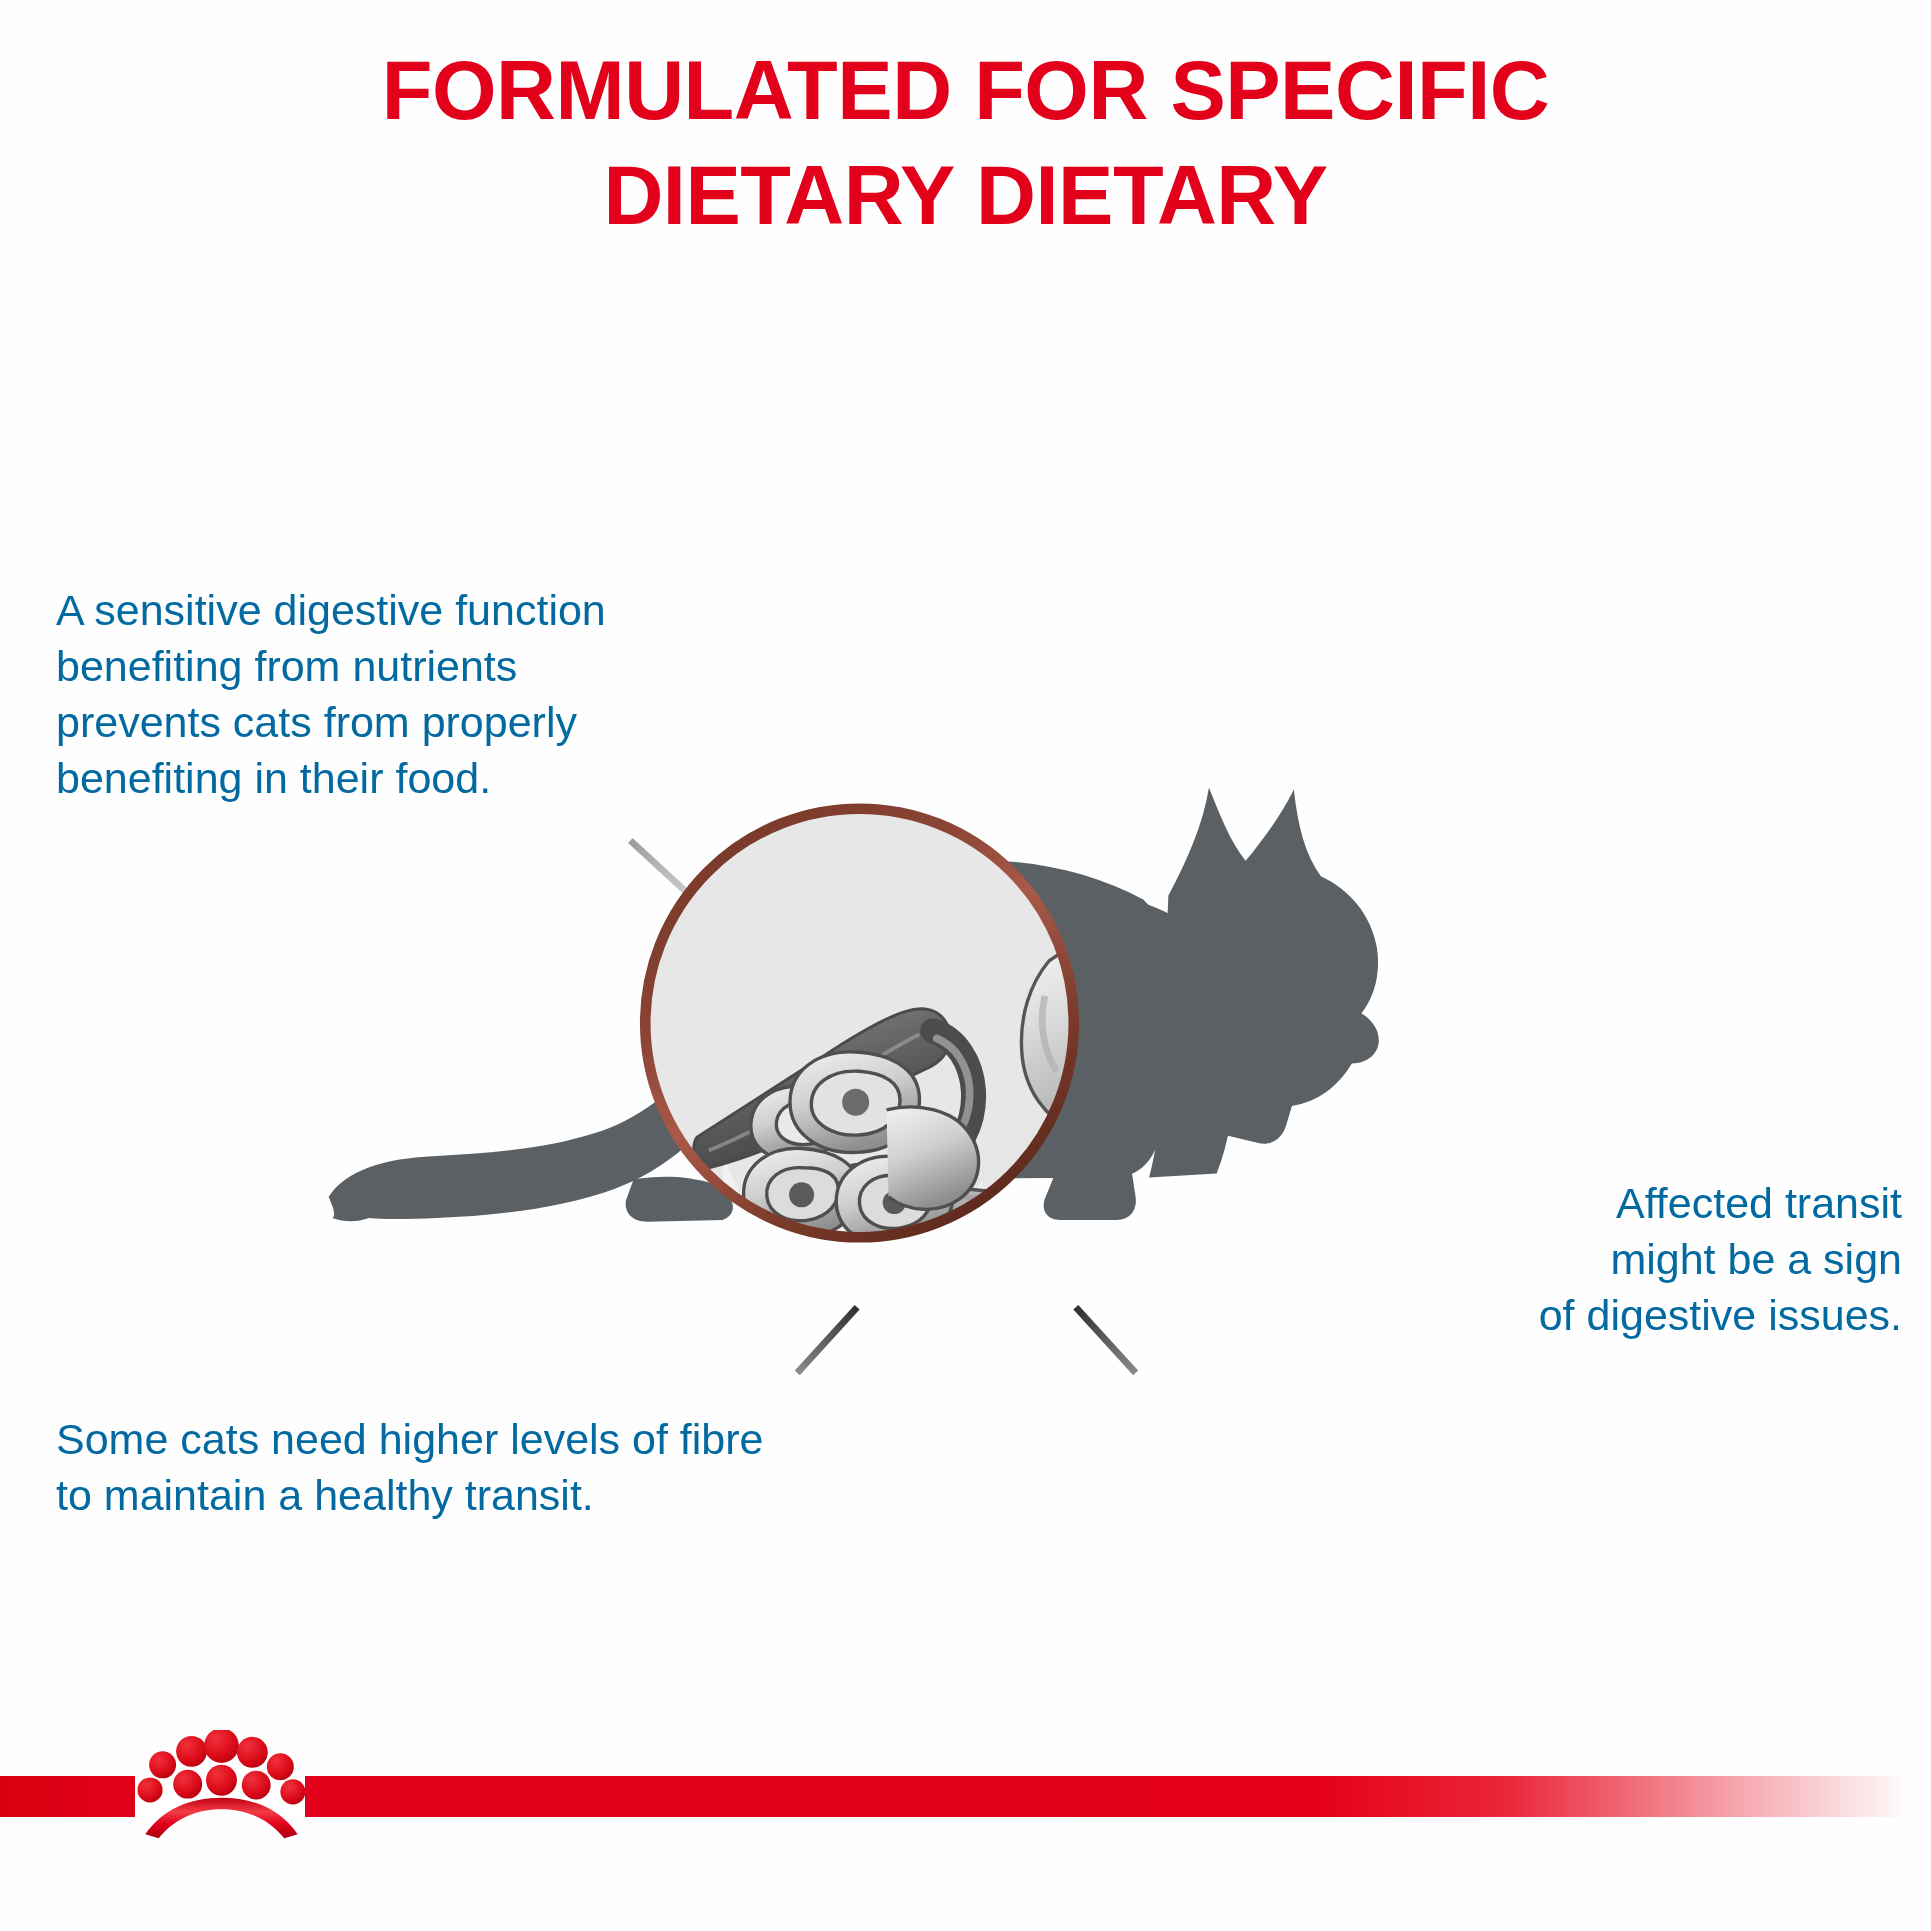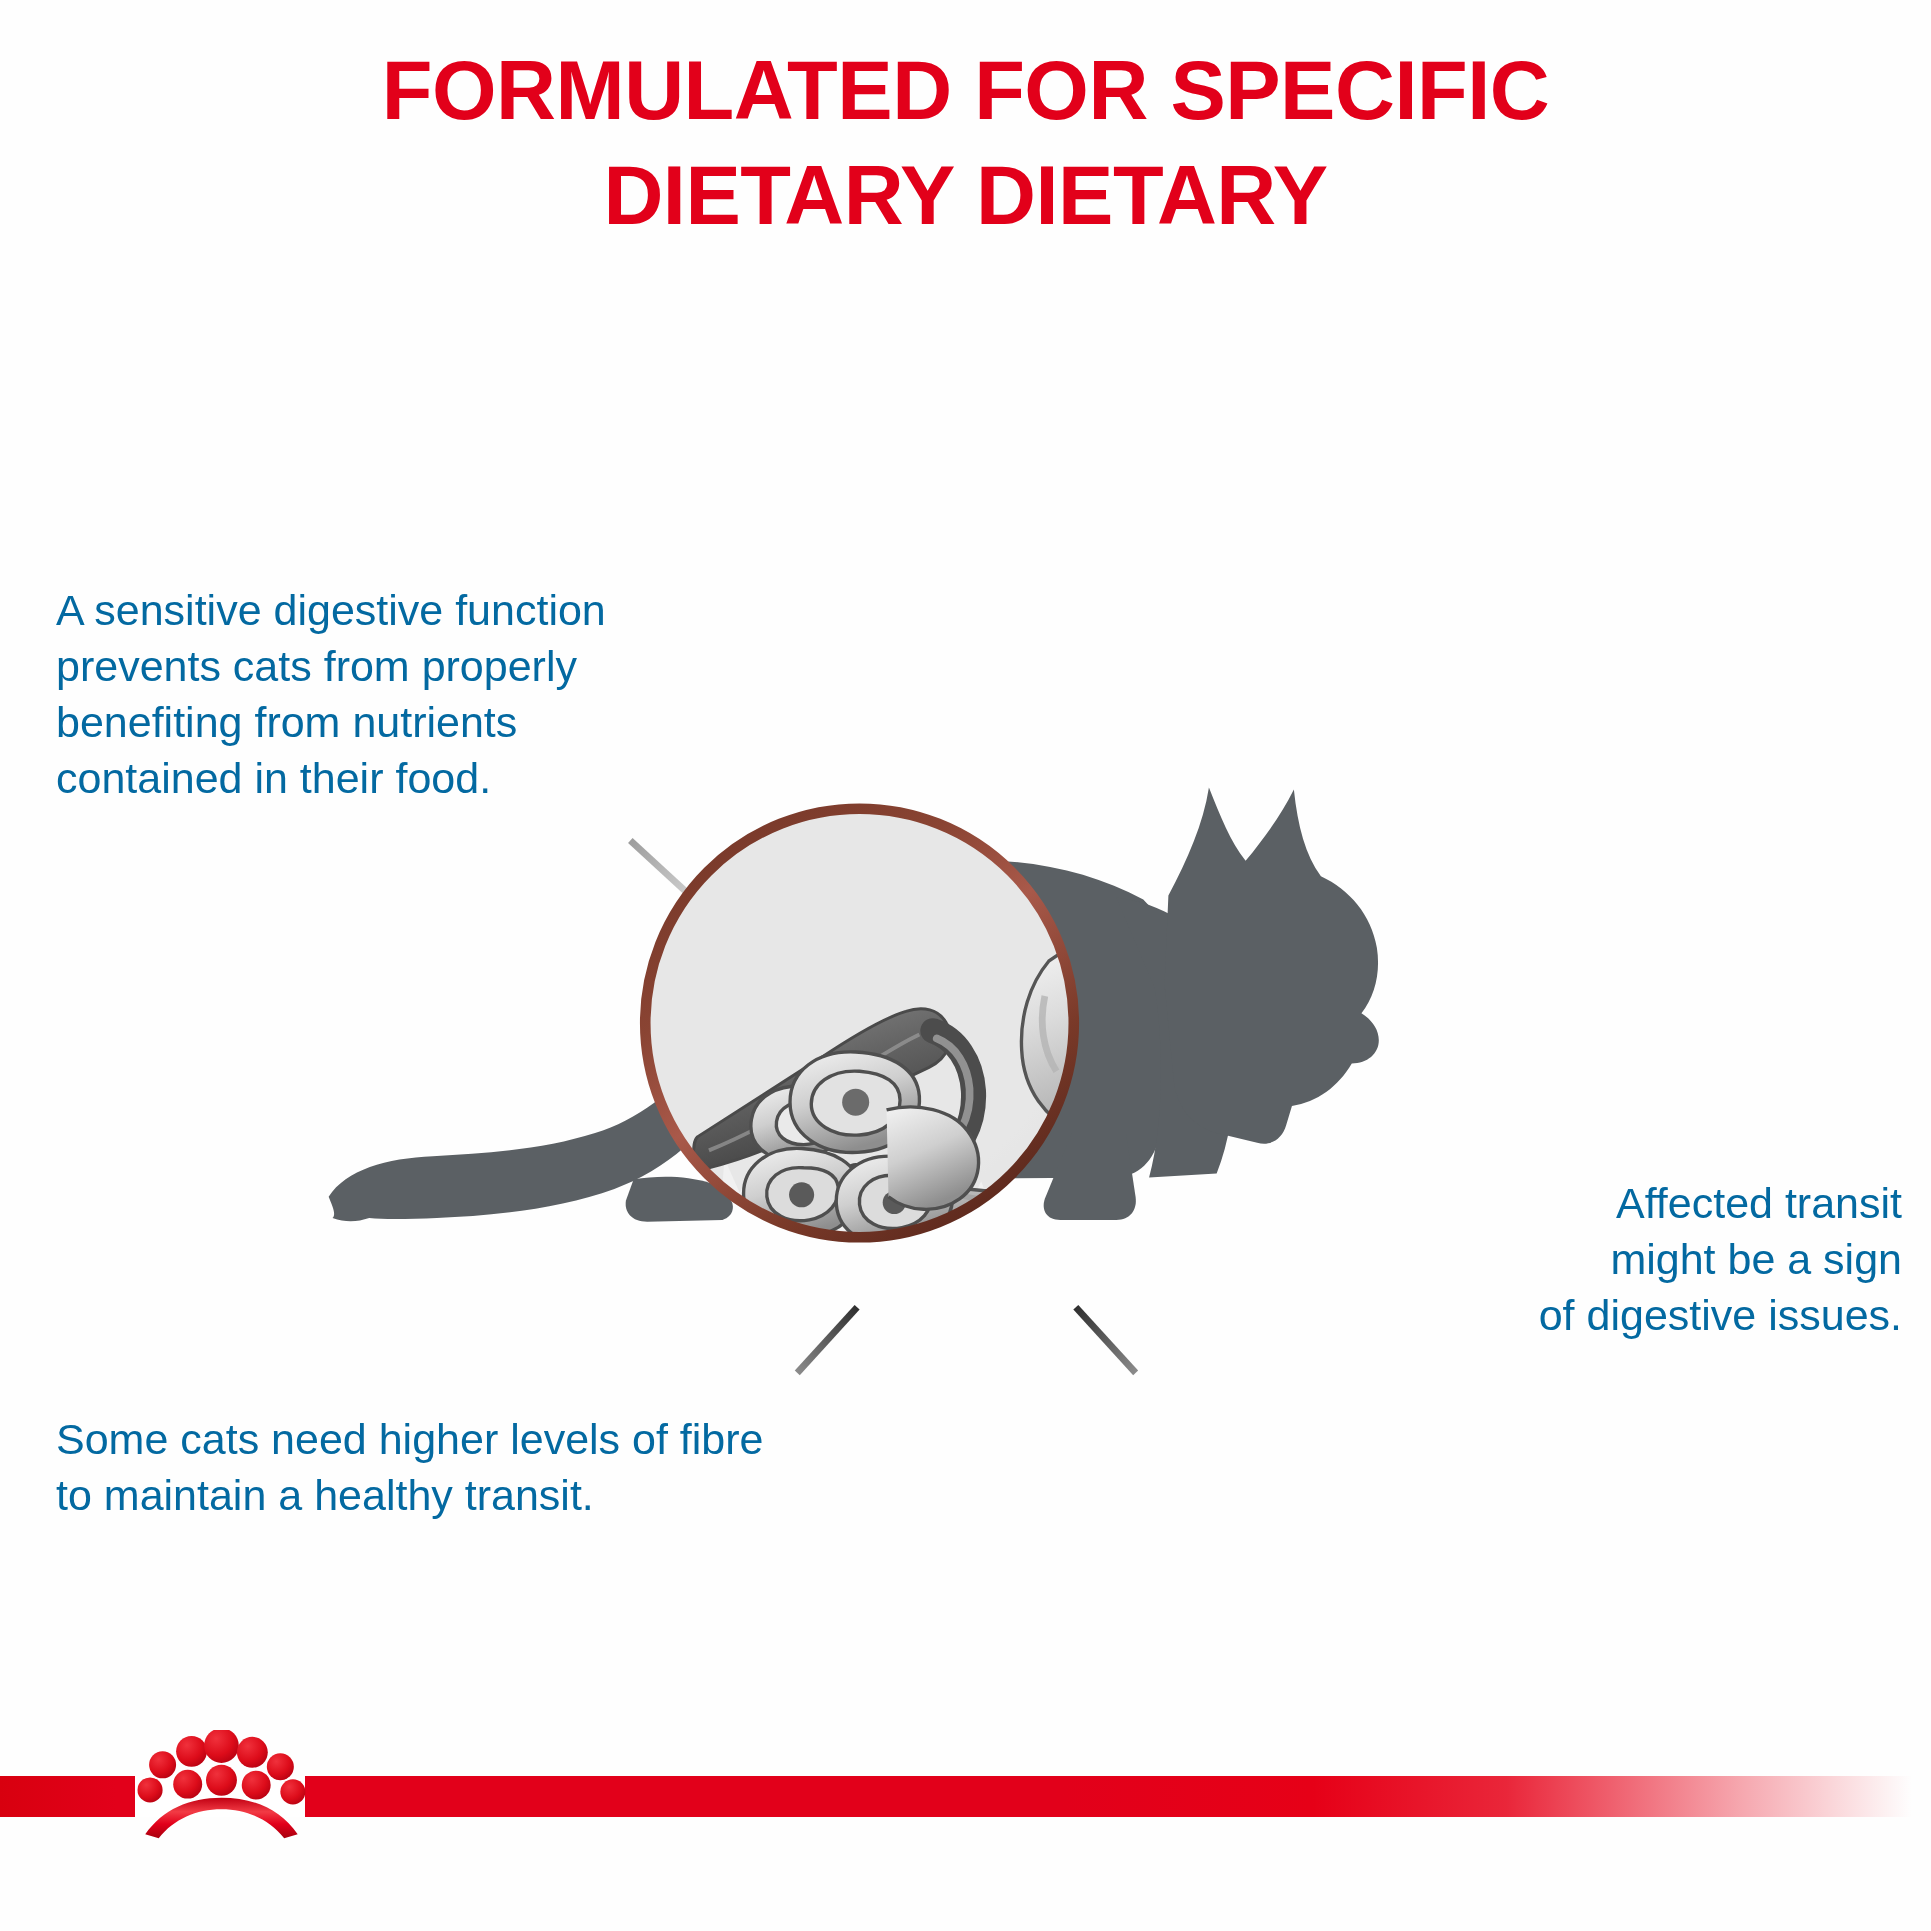--- a/index.html
+++ b/index.html
@@ -156,23 +156,23 @@
         <stop offset="0" stop-color="#2f2f2f"></stop>
         <stop offset="1" stop-color="#8b8b8b"></stop>
       </linearGradient>
     </defs>
     <path d="M 34 24 L 96 92" stroke="url(#lgCd)" stroke-width="7" fill="none"></path>
     <path d="M 95 92 L 880 92" stroke="url(#lgC)" stroke-width="8" fill="none"></path>
   </svg>
 
   <div class="callout" id="callout-top-left">
     <span class="ln">A sensitive digestive function</span>
+    <span class="ln">benefiting from nutrients</span>
     <span class="ln">prevents cats from properly</span>
-    <span class="ln">benefiting from nutrients</span>
-    <span class="ln">contained in their food.</span>
+    <span class="ln">benefiting in their food.</span>
   </div>
 
   <div class="callout" id="callout-right">
     <span class="ln">Affected transit</span>
     <span class="ln">might be a sign</span>
     <span class="ln">of digestive issues.</span>
   </div>
 
   <div class="callout" id="callout-bottom-left">
     <span class="ln">Some cats need higher levels of fibre</span>

